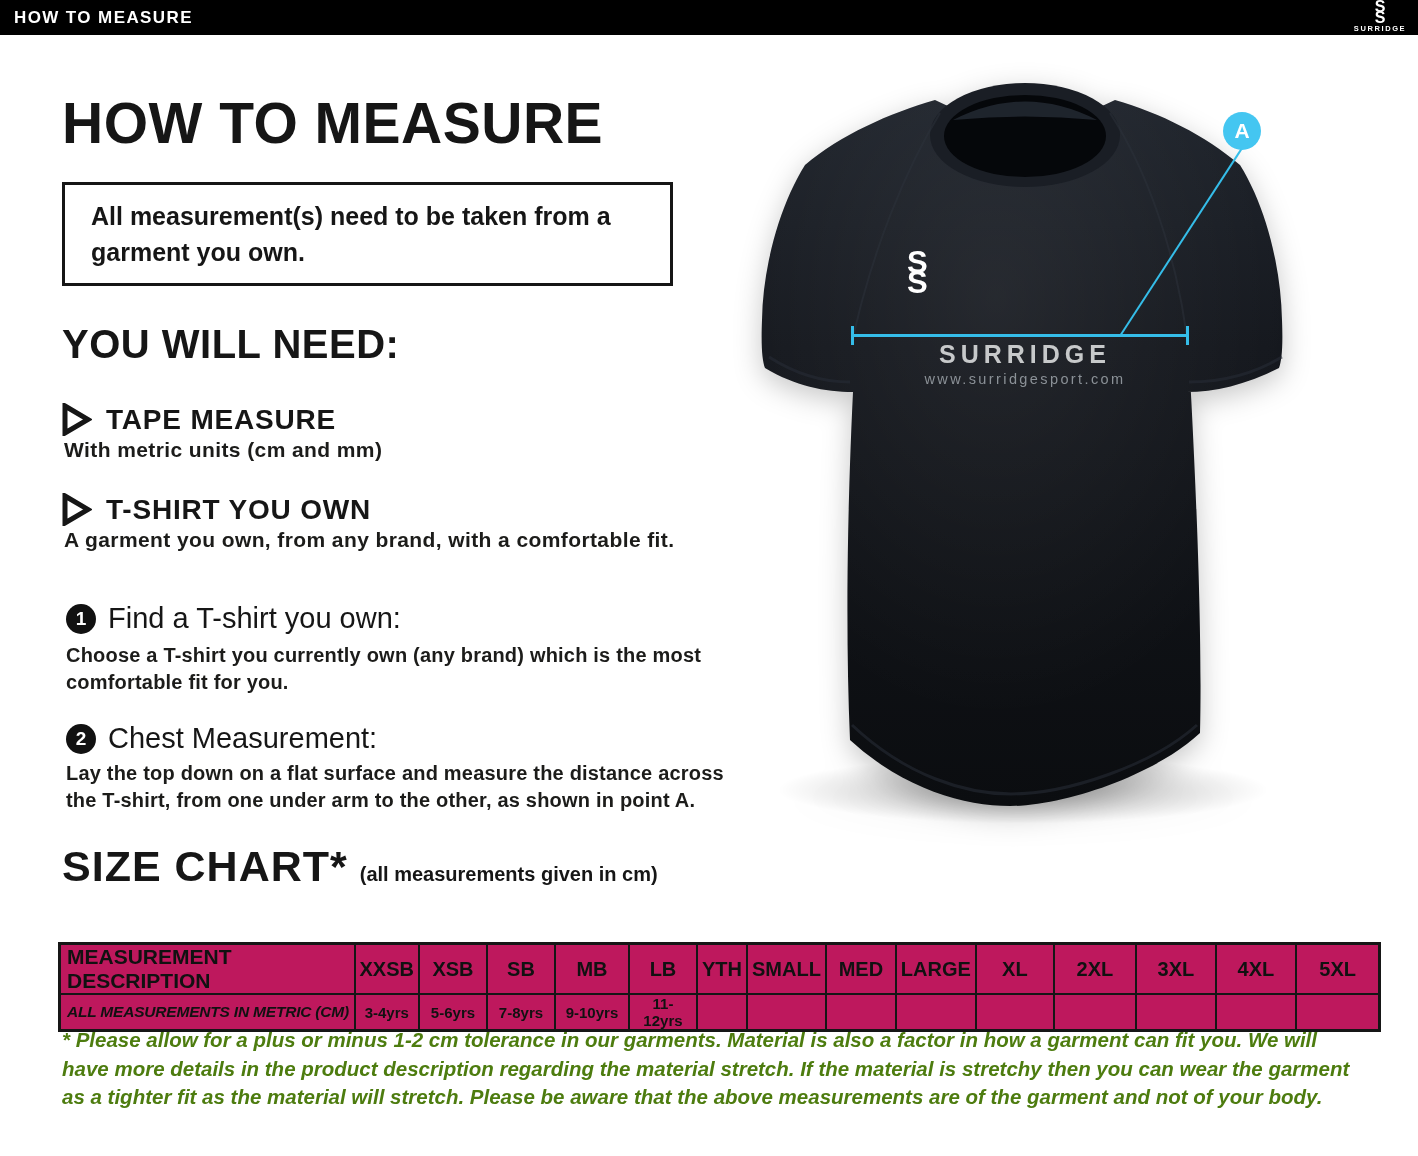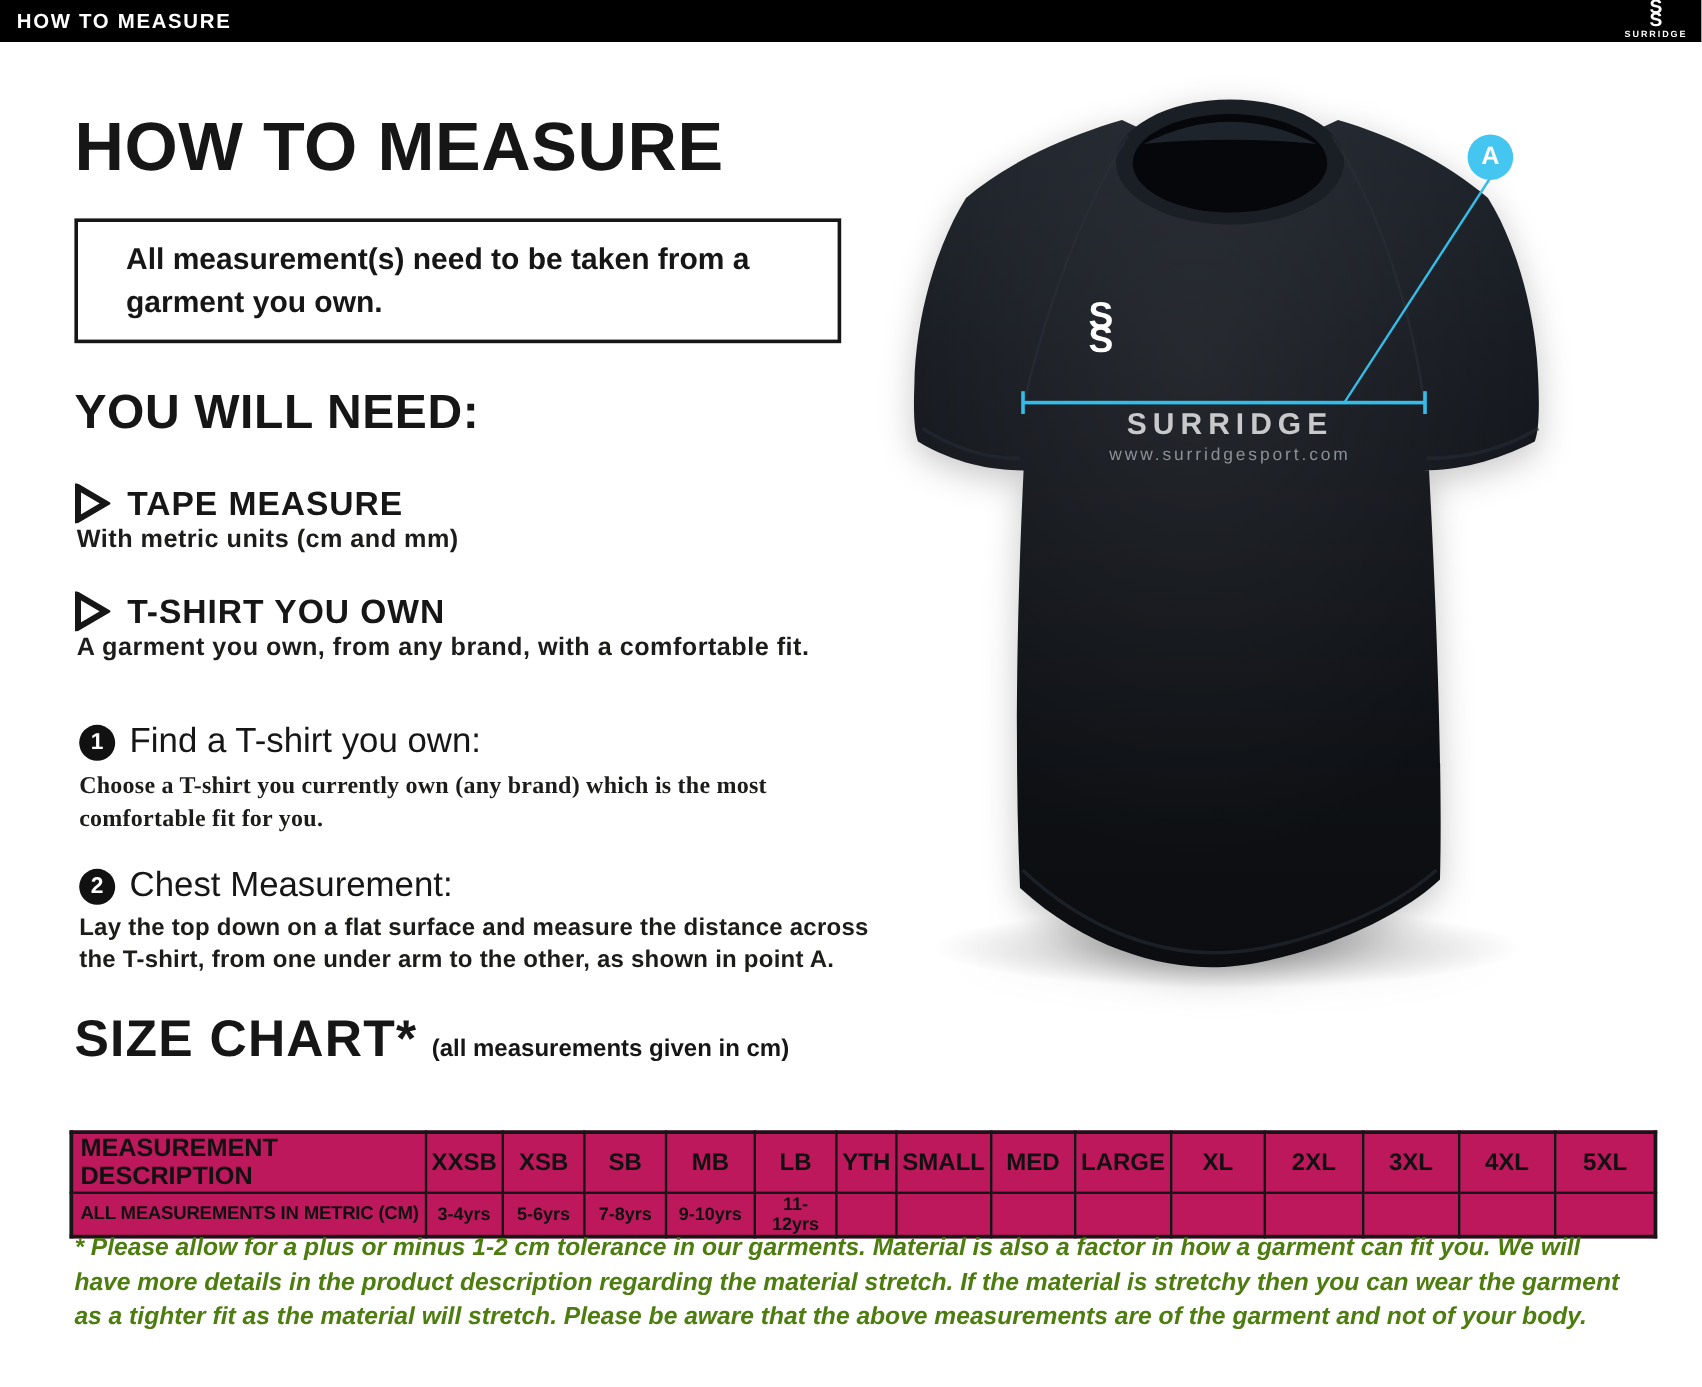--- a/index.html
+++ b/index.html
@@ -25,21 +25,21 @@
   .s-mark span{display:block;line-height:.66;}
   .topbar-logo .s-mark span{font-size:16px;}
   .topbar-logo .logo-word{font-size:7.5px;font-weight:bold;letter-spacing:1.6px;margin-top:1px;}
   
   .h1{
     position:absolute;left:62px;top:90px;
     font-size:57px;font-weight:bold;letter-spacing:.5px;color:#161616;white-space:nowrap;
   }
   .notice-box{
     position:absolute;left:62px;top:182px;width:553px;height:72px;
-    border:3px solid #161616;padding:13px 40px;
+    border:3px solid #161616;padding:13px 26px;
     font-size:25px;font-weight:bold;line-height:36px;color:#161616;
   }
   .section-head{
     position:absolute;left:62px;font-size:40px;font-weight:bold;letter-spacing:.5px;color:#161616;white-space:nowrap;
   }
   .ywn-head{top:322px;}
   .bullet-item{position:absolute;left:62px;}
   .bullet-row{display:flex;align-items:center;gap:14px;}
   .bullet-title{font-size:28px;font-weight:bold;letter-spacing:.8px;color:#161616;white-space:nowrap;}
   .bullet-desc{position:absolute;left:64px;font-size:21px;font-weight:bold;letter-spacing:.4px;color:#1c1c1a;white-space:nowrap;}
@@ -64,21 +64,21 @@
     position:absolute;left:58px;top:942px;
     border-collapse:collapse;table-layout:fixed;background:#be185d;
   }
   .size-table td,.size-table th{
     border:2px solid #161616;padding:0 4px;text-align:center;vertical-align:middle;color:#111;
   }
   .size-table{border:3px solid #161616;}
   .size-table thead th{height:33px;font-size:20px;font-weight:bold;}
   .size-table thead th.desc{font-size:21px;text-align:left;padding-left:6px;}
   .size-table tbody td{height:24px;font-size:15px;font-weight:bold;}
-  .size-table tbody td.desc{text-align:left;padding-left:6px;font-size:15.5px;letter-spacing:-.2px;}
+  .size-table tbody td.desc{text-align:left;padding-left:6px;font-size:15.5px;letter-spacing:-.2px;font-style:italic;}
   .footnote{
     position:absolute;left:62px;top:1026px;width:1302px;
     font-size:20.5px;font-weight:bold;font-style:italic;line-height:28.5px;color:#4d7c0f;
   }
   
   .tshirt-area{position:absolute;left:755px;top:75px;width:560px;height:780px;}
   .tshirt-svg{position:absolute;left:0;top:0;filter:drop-shadow(0 8px 14px rgba(0,0,0,.22));}
   .chest-mark{position:absolute;left:152px;top:178px;}
   .chest-mark span{font-size:31px;}
   .chest-brand{
@@ -152,21 +152,21 @@
   </div>
 </div>
 <div class="bullet-desc" style="top:528px;">A garment you own, from any brand, with a comfortable fit.</div>
 
 <div class="step" style="top:602px;">
   <div class="step-row">
     <div class="step-circle">1</div>
     <div class="step-title">Find a T-shirt you own:</div>
   </div>
 </div>
-<div class="step-desc" style="top:642px;font-family:Liberation Serif, serif;">Choose a T-shirt you currently own (any brand) which is the most comfortable fit for you.</div>
+<div class="step-desc" style="top:642px;">Choose a T-shirt you currently own (any brand) which is the most comfortable fit for you.</div>
 
 <div class="step" style="top:722px;">
   <div class="step-row">
     <div class="step-circle">2</div>
     <div class="step-title">Chest Measurement:</div>
   </div>
 </div>
 <div class="step-desc" style="top:760px;">Lay the top down on a flat surface and measure the distance across the T-shirt, from one under arm to the other, as shown in point A.</div>
 
 <div class="size-chart-head">

